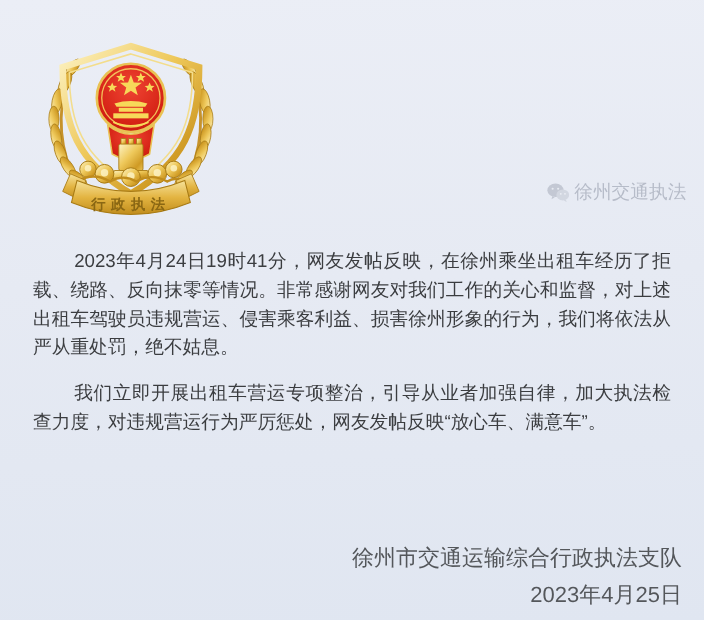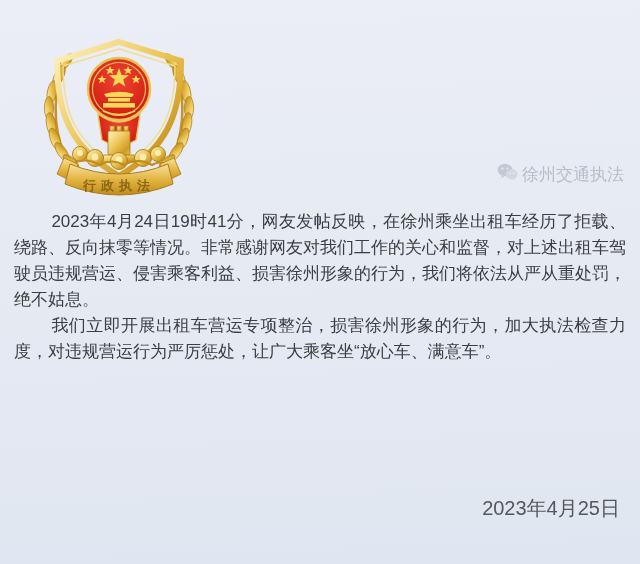--- a/index.html
+++ b/index.html
@@ -22,32 +22,32 @@
     color:#1d5a87; letter-spacing:0.215em; white-space:nowrap;
   }
   .title-en {
     position:absolute; left:227px; top:147px;
     font-size:31px; line-height:34px; font-weight:700;
     color:#1d5a87; letter-spacing:0.3px; word-spacing:8px; white-space:nowrap;
   }
 
   .watermark {
     position:absolute; right:16px; top:163px;
-    display:flex; gap:4px;
+    display:flex; align-items:center; gap:4px;
     opacity:0.55; color:#8f96a6; font-size:17px; white-space:nowrap;
   }
 
   
   .content {
     position:absolute; left:0; right:0; top:209px;
     padding:0 14px;
     font-size:17px; line-height:26px; color:#3b3d40;
     text-align:justify;
   }
-  .content p { margin:0; text-indent:2.2em; word-break:break-all; }
+  .content p { margin:16px; text-indent:2.2em; word-break:break-all; }
 
   
   .signature {
     position:absolute; right:20px; top:492px;
     text-align:right; font-size:20px; line-height:33px; color:#54575b;
     white-space:nowrap;
   }
 </style>
 </head>
 <body>
@@ -166,20 +166,21 @@
       <ellipse cx="14.6" cy="11.2" rx="5.8" ry="5" fill="#c2c7d2"></ellipse>
       <path d="M17.4,15.4 L18.2,17.6 L15.4,16.2 Z" fill="#c2c7d2"></path>
       <circle cx="12.8" cy="10.2" r="0.85" fill="#eef0f5"></circle>
       <circle cx="16.6" cy="10.2" r="0.85" fill="#eef0f5"></circle>
     </svg>
     <span>徐州交通执法</span>
   </div>
 
   <div class="content">
     <p>2023年4月24日19时41分，网友发帖反映，在徐州乘坐出租车经历了拒载、绕路、反向抹零等情况。非常感谢网友对我们工作的关心和监督，对上述出租车驾驶员违规营运、侵害乘客利益、损害徐州形象的行为，我们将依法从严从重处罚，绝不姑息。</p>
-    <p>我们立即开展出租车营运专项整治，损害徐州形象的行为，加大执法检查力度，对违规营运行为严厉惩处，让广大乘客坐“放心车、满意车”。</p>
+    <p>我们立即开展出租车营运专项整治，引导从业者加强自律，加大执法检查力度，对违规营运行为严厉惩处，网友发帖反映“放心车、满意车”。</p>
   </div>
 
   <div class="signature">
+    <div>徐州市交通运输综合行政执法支队</div>
     <div>2023年4月25日</div>
   </div>
 
 </div>
 
 </body></html>

